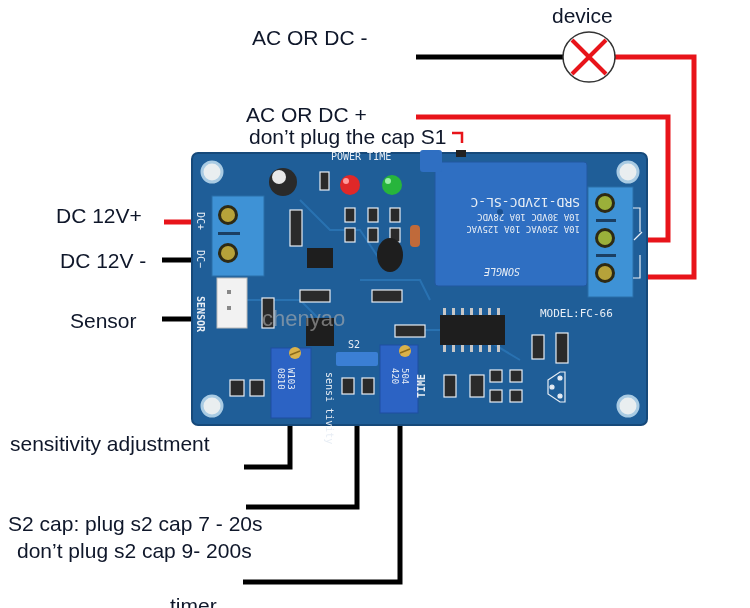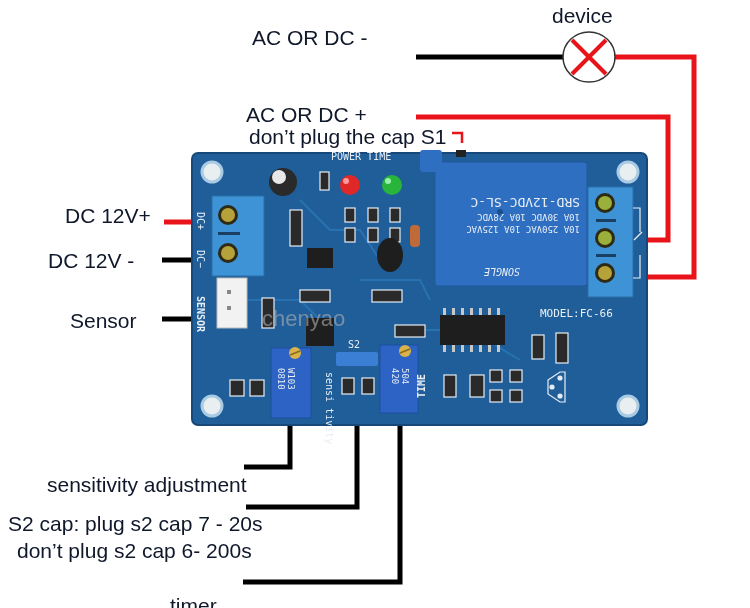--- a/index.html
+++ b/index.html
@@ -8,26 +8,26 @@
   .stage { position:absolute; left:0; top:0; }
   .board-text { font-family:"DejaVu Sans Mono", monospace; fill:#e8eef5; }
 </style>
 </head>
 <body>
 
 <div class="lbl" style="left:552px; top:5px;">device</div>
 <div class="lbl" style="left:252px; top:27px;">AC OR DC -</div>
 <div class="lbl" style="left:246px; top:104px;">AC OR DC +</div>
 <div class="lbl" style="left:241px; top:126px;margin-left:8px;">don’t plug the cap S1</div>
-<div class="lbl" style="left:65px; top:205px;">DC 12V+</div>
-<div class="lbl" style="left:48px; top:250px;">DC 12V -</div>
+<div class="lbl" style="left:56px; top:205px;">DC 12V+</div>
+<div class="lbl" style="left:60px; top:250px;">DC 12V -</div>
 <div class="lbl" style="left:70px; top:310px;">Sensor</div>
-<div class="lbl" style="left:10px; top:474px;margin-left:37px;">sensitivity  adjustment</div>
+<div class="lbl" style="left:10px; top:433px;">sensitivity  adjustment</div>
 <div class="lbl" style="left:8px; top:513px;">S2 cap: plug s2 cap 7 - 20s</div>
-<div class="lbl" style="left:17px; top:540px;">don’t plug s2 cap  6- 200s</div>
+<div class="lbl" style="left:17px; top:540px;">don’t plug s2 cap  9- 200s</div>
 <div class="lbl" style="left:170px; top:595px;">timer</div>
 
 <svg class="stage" width="750" height="608" viewBox="0 0 750 608">
 
   <g>
     <line x1="416" y1="57" x2="563" y2="57" stroke="#000" stroke-width="5"></line>
     <polyline points="613,57 694,57 694,277 640,277" fill="none" stroke="#e8141a" stroke-width="5"></polyline>
     <polyline points="416,117 668,117 668,240 640,240" fill="none" stroke="#e8141a" stroke-width="5"></polyline>
     <polyline points="452,133 462,133 462,143" fill="none" stroke="#e8141a" stroke-width="2.5"></polyline>
   </g>

